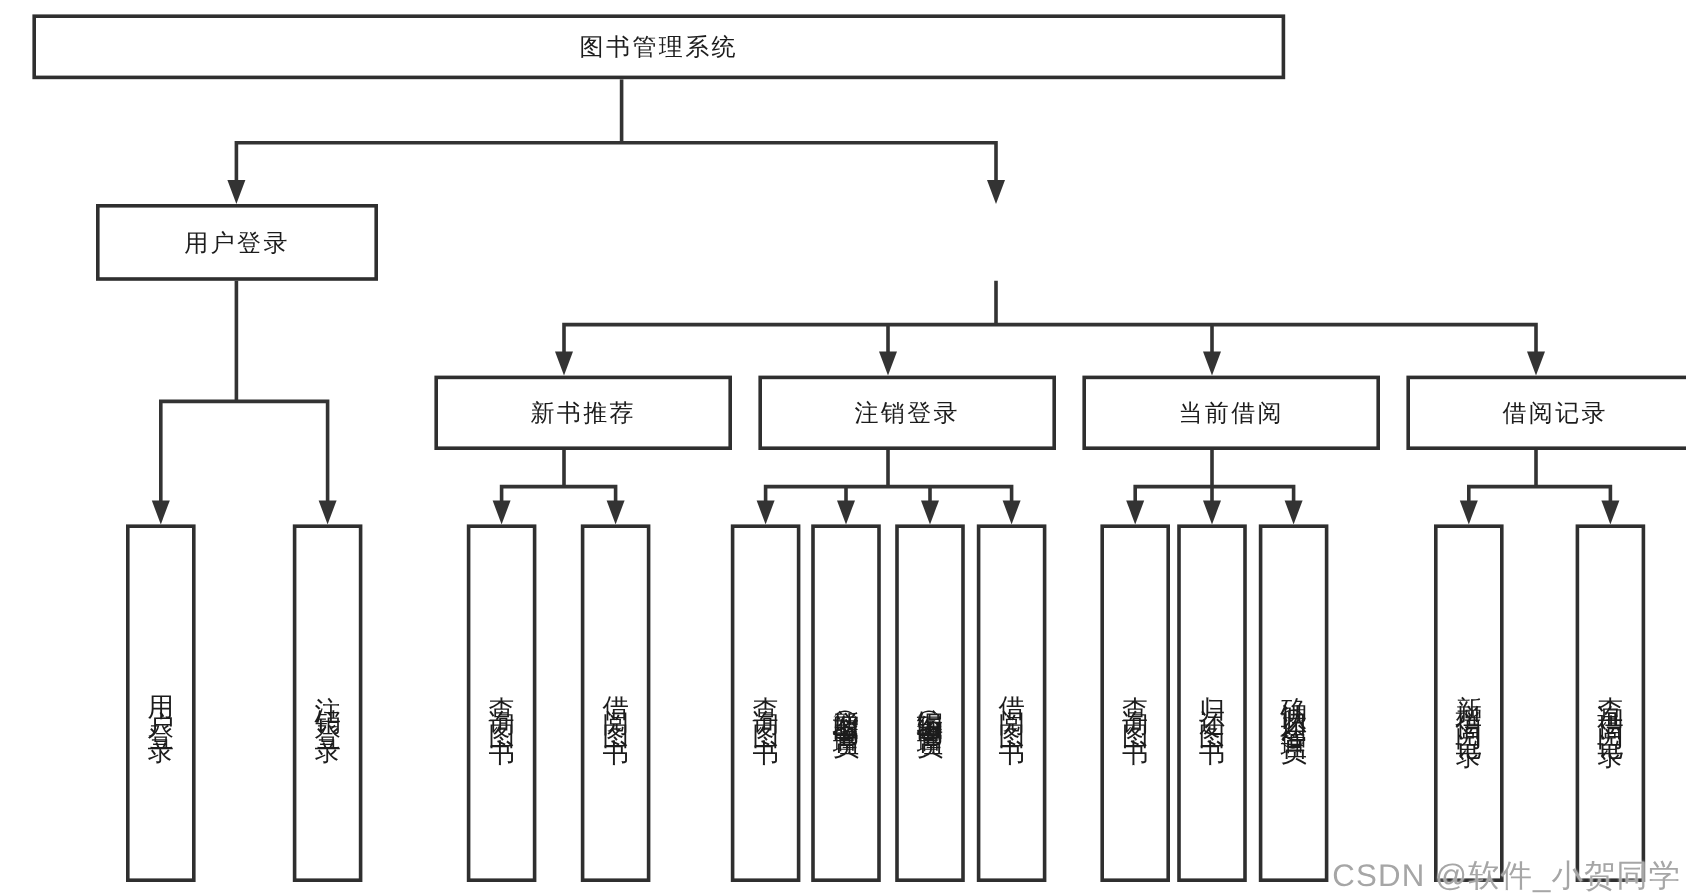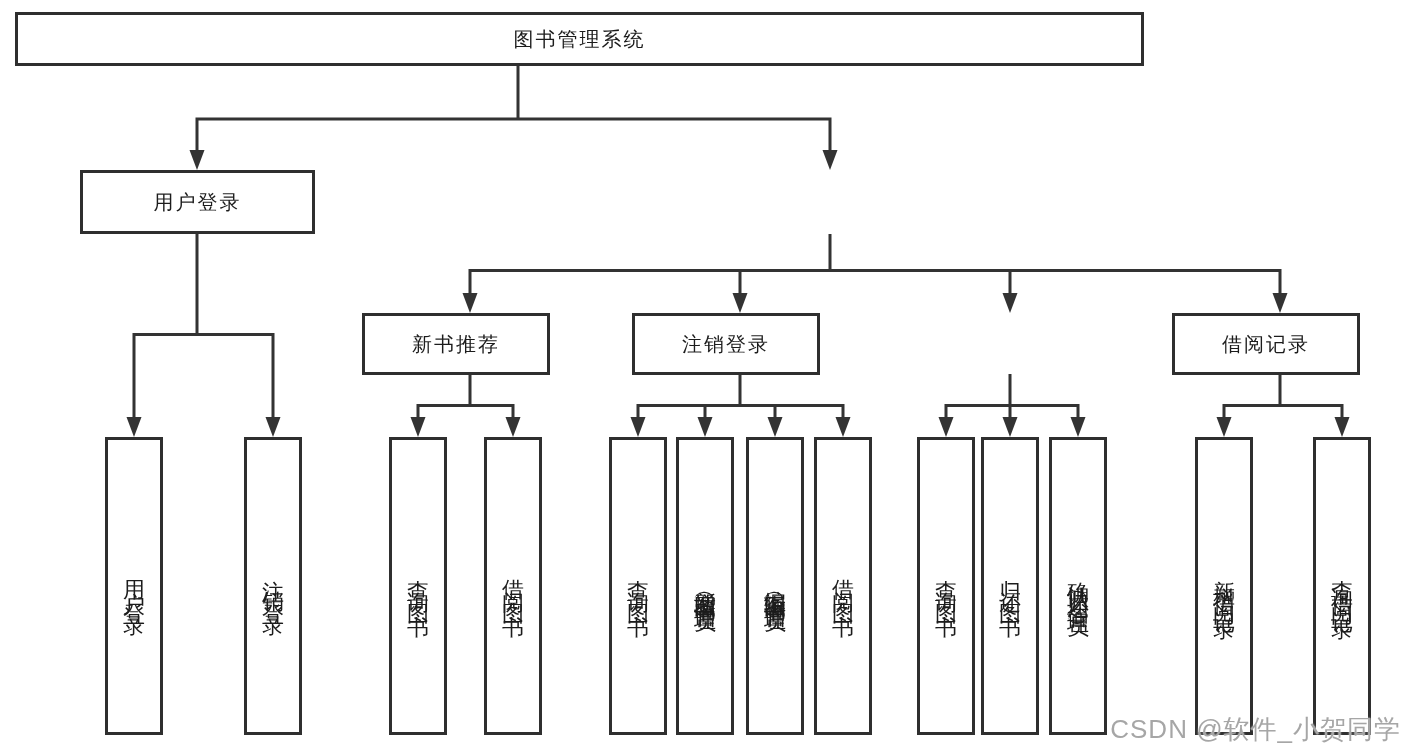--- a/index.html
+++ b/index.html
@@ -20,23 +20,23 @@
     background:#ffffff;
     border:3px solid #2f2f2f;
     display:flex;align-items:center;justify-content:center;
     color:#1c1c1c;
   }
   .hnode{
     font-size:20px;
     letter-spacing:2px;
     white-space:nowrap;
   }
-  .root{left:15px;top:12px;width:1129px;height:54px;}
+  .root{left:27px;top:12px;width:1044px;height:54px;}
   .lvl2{top:170px;width:235px;height:64px;}
-  .lvl3{top:313px;width:188px;height:62px;}
+  .lvl3{top:313px;width:248px;height:62px;}
   .leaf{
     top:437px;width:58px;height:298px;
     border-width:3px;
   }
   .vtext{
     writing-mode:vertical-rl;
     text-orientation:mixed;
     font-size:22px;
     line-height:1;
     color:#1c1c1c;
@@ -107,20 +107,23 @@
   <div class="node lvl2 hnode" style="left:80px">
     <span>用户登录</span>
   </div>
 
   <div class="node lvl3 hnode" style="left:362px">
     <span>新书推荐</span>
   </div>
   <div class="node lvl3 hnode" style="left:632px">
     <span>注销登录</span>
   </div>
+  <div class="node lvl3 hnode" style="left:902px">
+    <span>当前借阅</span>
+  </div>
   <div class="node lvl3 hnode" style="left:1172px">
     <span>借阅记录</span>
   </div>
 
   <div class="node leaf" style="left:105px">
     <span class="vtext vt4">用户登录</span>
   </div>
   <div class="node leaf" style="left:244px">
     <span class="vtext vt4">注销登录</span>
   </div>

